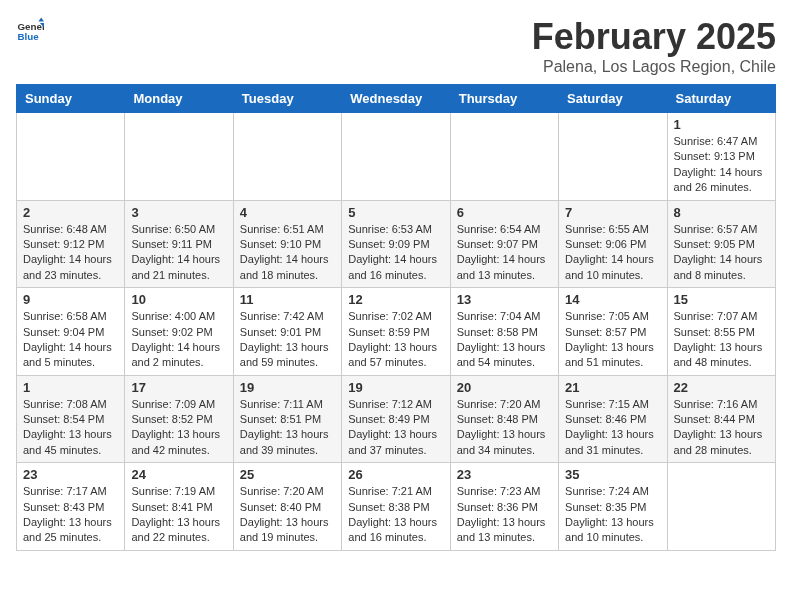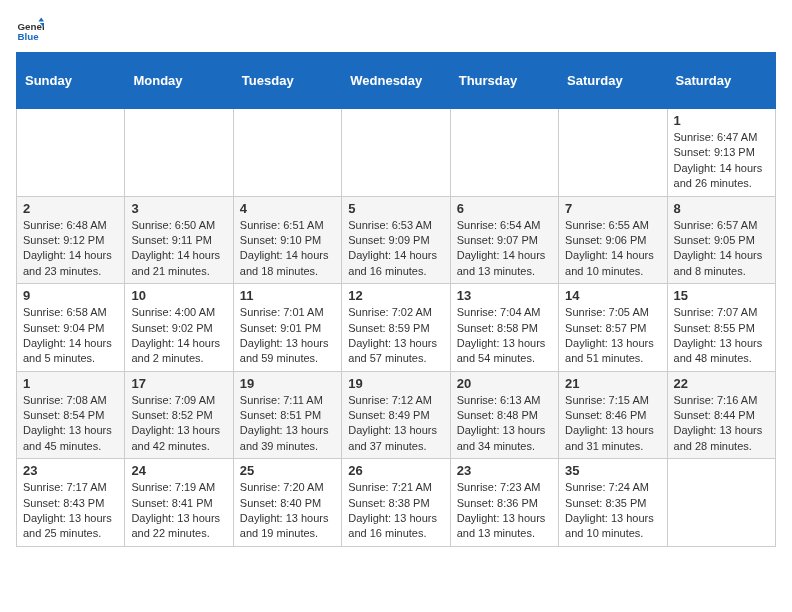--- a/index.html
+++ b/index.html
@@ -39,21 +39,21 @@
     }
     .calendar {
       width: 100%;
       border-collapse: collapse;
       border: 1px solid #ccc;
     }
     .calendar th {
       background: #1a6bbf;
       color: #fff;
       text-align: left;
-      padding: 20px 8px;
+      padding: 6px 8px;
       font-size: 13px;
       border: 1px solid #1a6bbf;
     }
     .calendar td {
       width: calc(100%/7);
       vertical-align: top;
       padding: 4px 6px;
       border: 1px solid #ccc;
       min-height: 80px;
       font-size: 11px;
@@ -83,20 +83,24 @@
 
 <div class="header-area">
   <div class="logo">
     <svg class="logo-icon" viewBox="0 0 40 40" width="40" height="40">
       <text x="2" y="20" font-size="14" font-weight="bold" fill="#333">General</text>
       <text x="2" y="34" font-size="14" font-weight="bold" fill="#1a6bbf">Blue</text>
       <polygon points="32,8 40,8 36,2" fill="#1a6bbf"></polygon>
       <polygon points="34,10 40,10 40,16" fill="#1a6bbf"></polygon>
     </svg>
   </div>
+  <div class="title-area">
+    <div class="month-title">February 2025</div>
+    <div class="location-title">Palena, Los Lagos Region, Chile</div>
+  </div>
 </div>
 
 <table class="calendar">
   <thead>
     <tr>
     <th>Sunday</th>
         <th>Monday</th>
         <th>Tuesday</th>
         <th>Wednesday</th>
         <th>Thursday</th>
@@ -181,21 +185,21 @@
         </td>
         <td>
           <span class="day-number">10</span>
           <div class="day-info">Sunrise: 4:00 AM
 Sunset: 9:02 PM
 Daylight: 14 hours
 and 2 minutes.</div>
         </td>
         <td>
           <span class="day-number">11</span>
-          <div class="day-info">Sunrise: 7:01 AM
+          <div class="day-info">Sunrise: 7:42 AM
 Sunset: 9:01 PM
 Daylight: 13 hours
 and 59 minutes.</div>
         </td>
         <td>
           <span class="day-number">12</span>
           <div class="day-info">Sunrise: 7:02 AM
 Sunset: 8:59 PM
 Daylight: 13 hours
 and 57 minutes.</div>
@@ -246,21 +250,21 @@
         </td>
         <td>
           <span class="day-number">19</span>
           <div class="day-info">Sunrise: 7:12 AM
 Sunset: 8:49 PM
 Daylight: 13 hours
 and 37 minutes.</div>
         </td>
         <td>
           <span class="day-number">20</span>
-          <div class="day-info">Sunrise: 6:13 AM
+          <div class="day-info">Sunrise: 7:20 AM
 Sunset: 8:48 PM
 Daylight: 13 hours
 and 34 minutes.</div>
         </td>
         <td>
           <span class="day-number">21</span>
           <div class="day-info">Sunrise: 7:15 AM
 Sunset: 8:46 PM
 Daylight: 13 hours
 and 31 minutes.</div>

